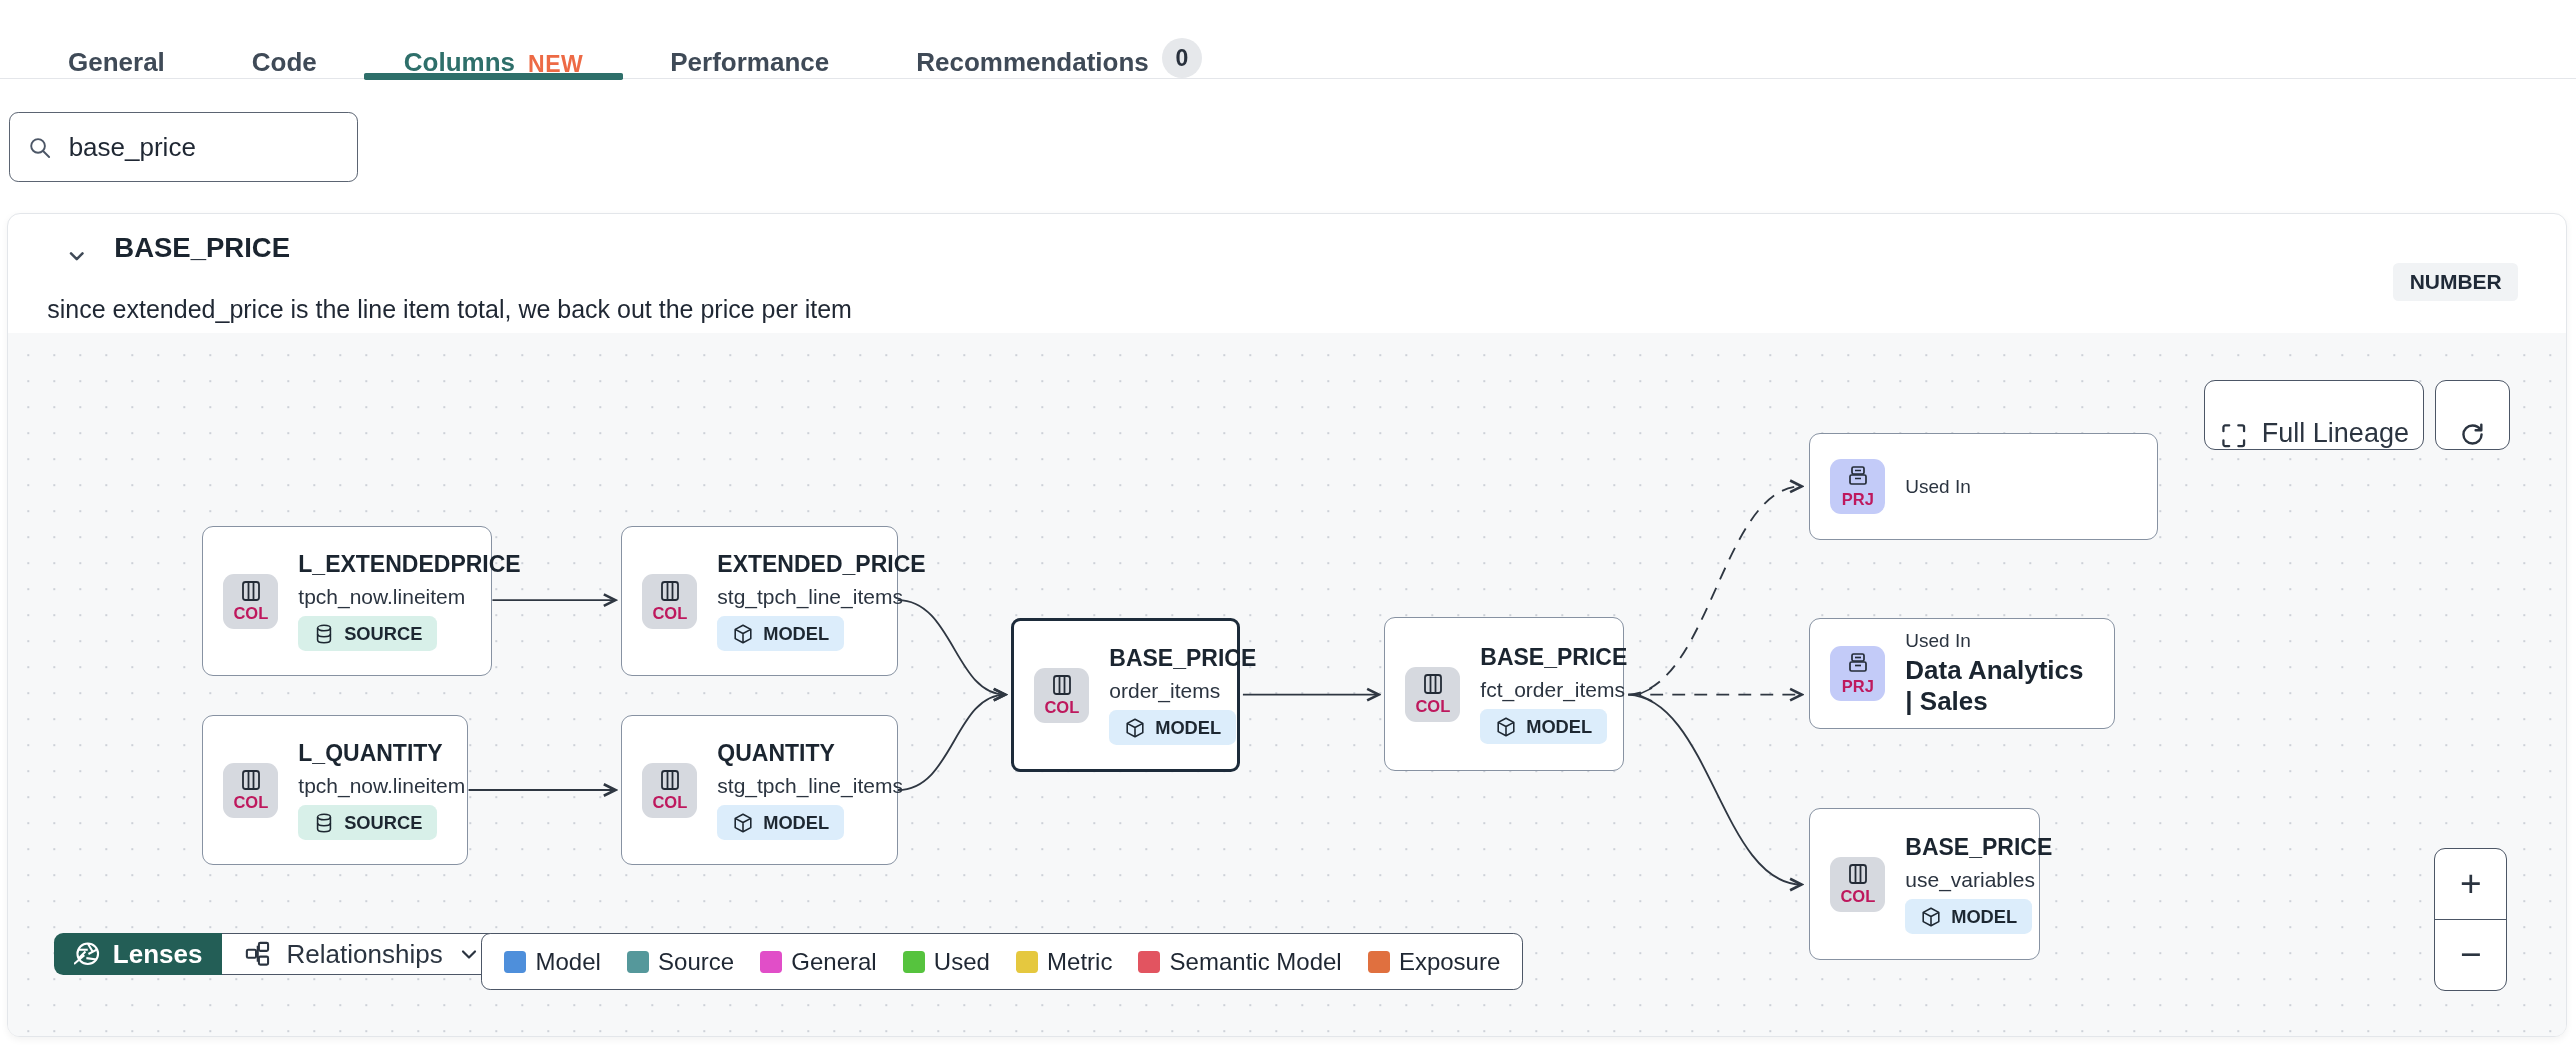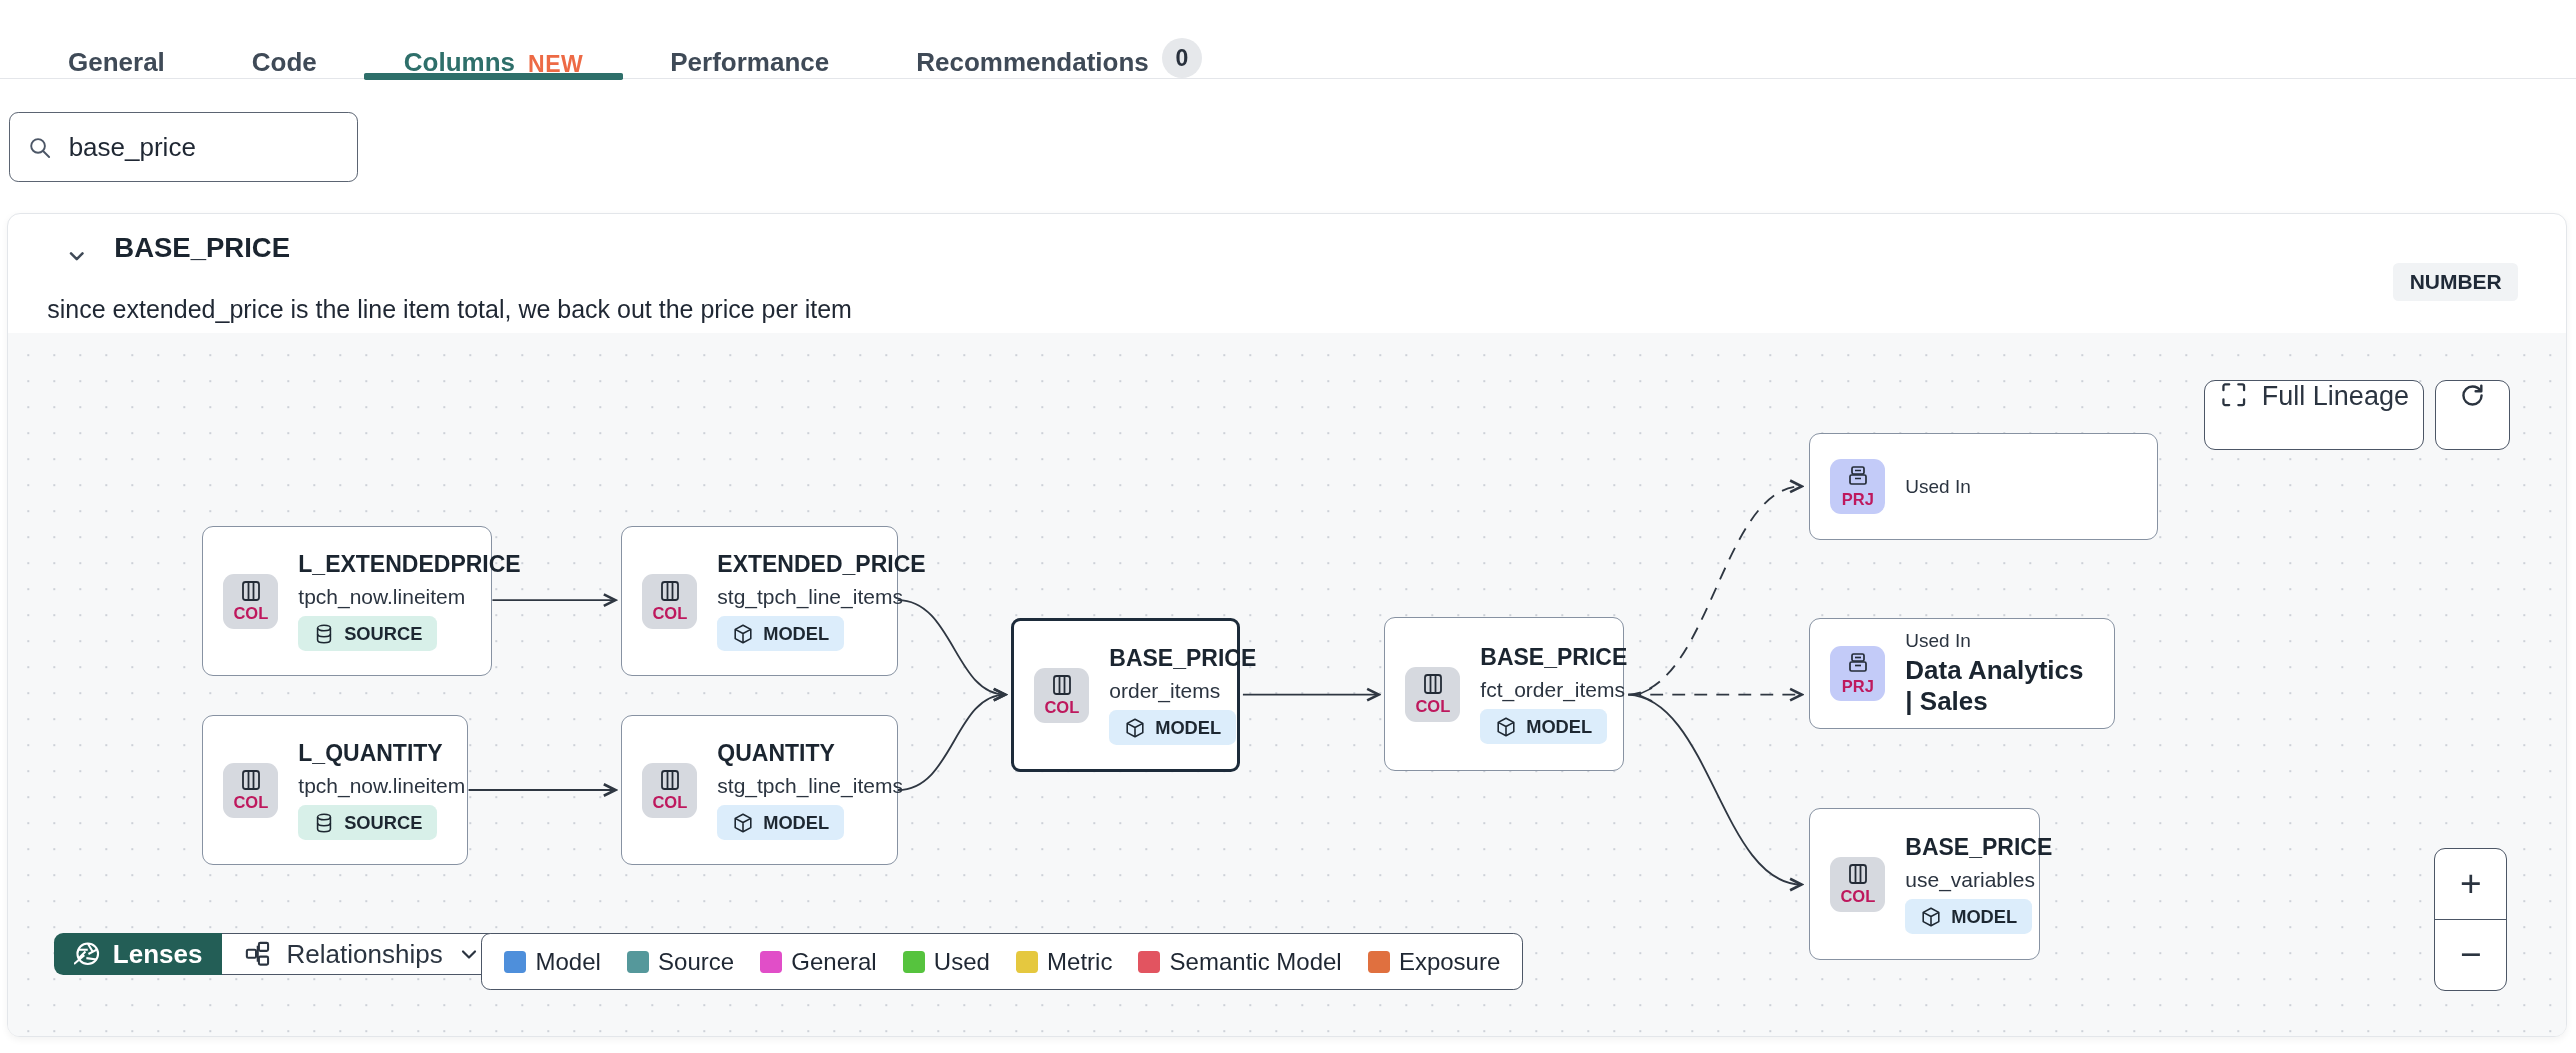--- a/index.html
+++ b/index.html
@@ -86,21 +86,21 @@
     font-size:18.3px; font-weight:700; color:#1d2731;
   }
   .nbadge.model { background:#dcedfb; }
   .nbadge.source { background:#d8f0e9; }
   .usedin { font-size:19px; color:#2b3440; }
   .uname { font-size:26px; font-weight:600; color:#1b2530; }
 
   
   .btn {
     position:absolute; background:#fff; border:1.8px solid #4c5666; border-radius:11px;
-    display:flex; align-items:flex-start; justify-content:center; gap:14.7px;
+    display:flex; align-items:flex-end; justify-content:center; gap:14.7px;
     font-size:27px; color:#2b3440; cursor:pointer;
   }
   .btn-full { left:2196px; top:47px; width:220px; height:70px; }
   .btn-refresh { left:2427px; top:47px; width:75px; height:70px; }
   .zoomctl {
     position:absolute; left:2426px; top:515px; width:73px; height:143px;
     background:#fff; border:1.8px solid #4c5666; border-radius:11px;
     display:flex; flex-direction:column;
   }
   .zoomctl .zbtn {

